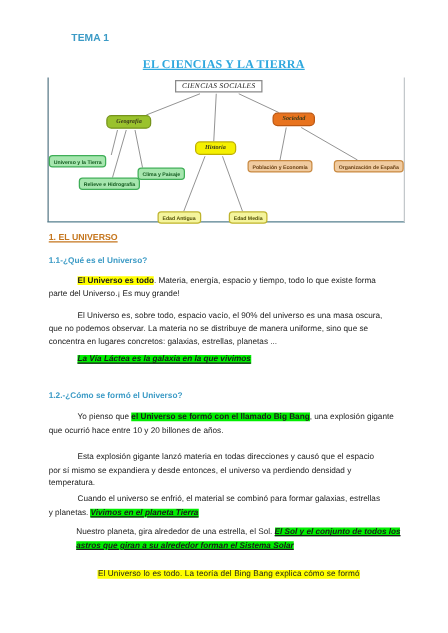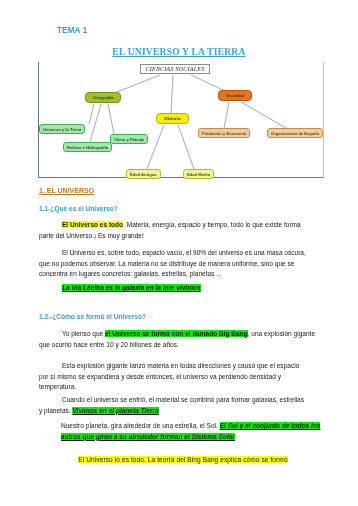--- a/index.html
+++ b/index.html
@@ -34,21 +34,21 @@
   .hl-y2{background:#FFFF00;}
   .hl-g{background:#00EE00;font-weight:bold;font-style:italic;text-decoration:underline;}
   .hl-g2{background:#00EE00;font-weight:bold;}
   .center{text-align:center;}
 </style>
 </head>
 <body>
 
 <div class="page">
   <div class="tema">TEMA 1</div>
-  <div class="doc-title"><span>EL UNIVERSO Y LA TIERRA</span></div>
+  <div class="doc-title"><span>EL CIENCIAS Y LA TIERRA</span></div>
 
   <div class="diagram">
     <svg width="285" height="116" viewBox="0 0 285 116">
       <g stroke="#8C8C8C" stroke-width="0.75" fill="none">
         <path d="M121,13 L78,30"></path>
         <path d="M134,13 L132,51"></path>
         <path d="M152,13 L184,28"></path>
         <path d="M55,42 L50,62"></path>
         <path d="M62,42 L51,80"></path>
         <path d="M69,42 L75,72"></path>

